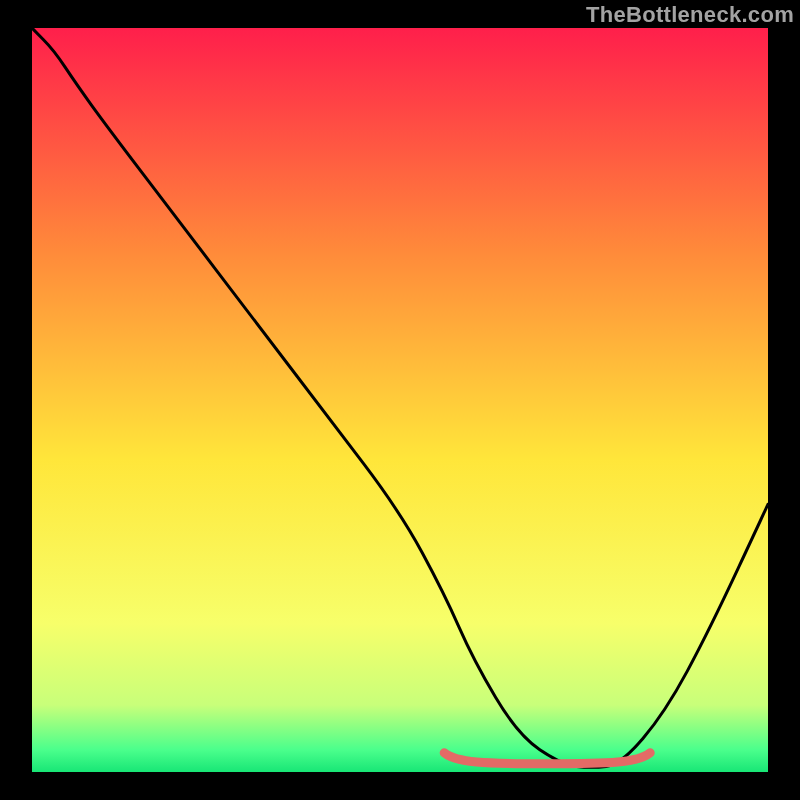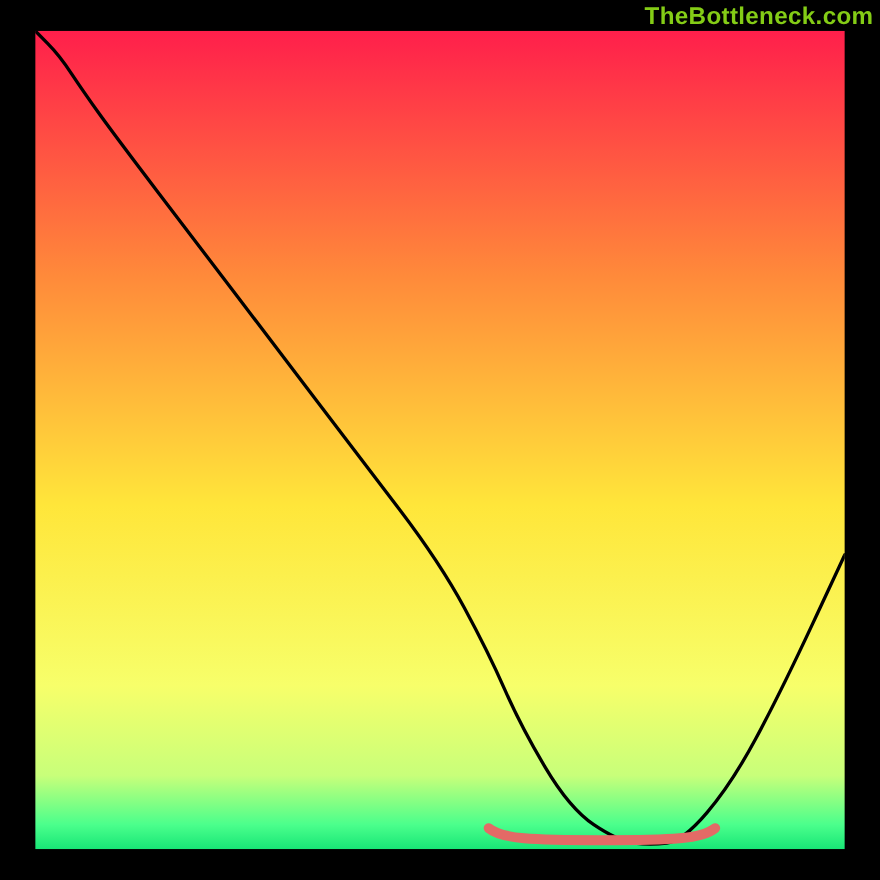--- a/index.html
+++ b/index.html
@@ -14,21 +14,21 @@
   .frame {
     position: relative;
     width: 800px;
     height: 800px;
     background: #000;
   }
   .watermark {
     position: absolute;
     top: 2px;
     right: 6px;
-    color: #84cc16;
+    color: #a3a3a3;
     font-size: 22px;
     font-weight: bold;
     letter-spacing: 0.3px;
     user-select: none;
   }
   .plot {
     position: absolute;
     left: 32px;
     top: 28px;
     width: 736px;

